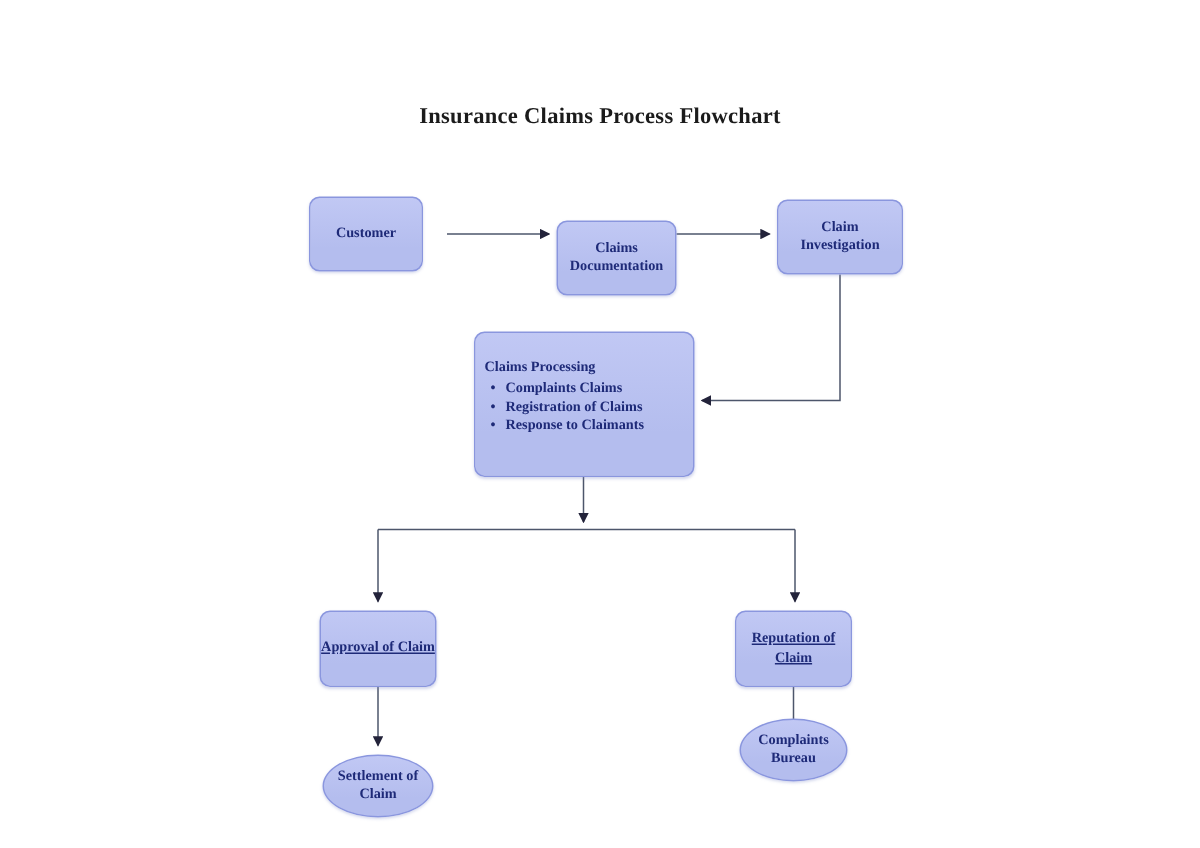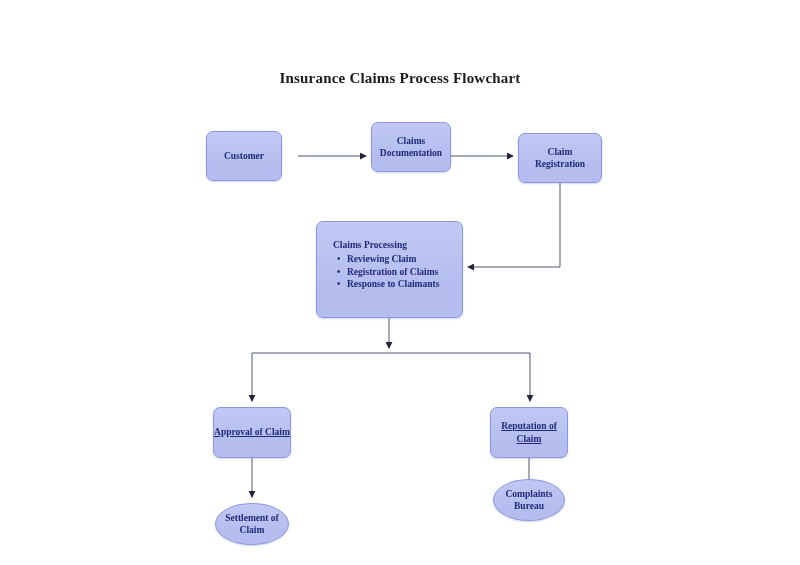--- a/index.html
+++ b/index.html
@@ -40,21 +40,21 @@
     box-shadow: 0 1px 2px rgba(130, 140, 200, 0.35);
   }
   .box { border-radius: 7px; }
   .ellipse { border-radius: 50%; }
   .label .ln { display: block; }
   .nowrap { white-space: nowrap; }
 
   .processing {
     display: block;
     text-align: left;
-    padding: 17px 4px 0 16px;
+    padding: 17px 4px 0 6px;
   }
   .proc-heading {
     font-size: 9.5px;
     margin-bottom: 2px;
   }
   .bullet-row {
     display: flex;
     align-items: baseline;
     line-height: 12.5px;
   }
@@ -100,39 +100,39 @@
     <path class="wire" d="M252,325 L252,373" marker-end="url(#arrowhead)"></path>
     <path class="wire" d="M530,325 L530,373" marker-end="url(#arrowhead)"></path>
     <path class="wire" d="M252,430 L252,469" marker-end="url(#arrowhead)"></path>
     <path class="wire" d="M529,430 L529,467" marker-end="url(#arrowhead)"></path>
   </svg>
 
   <div class="node box" style="left:206px; top:103px; width:76px; height:50px;text-align:right;">
     <div class="label">Customer</div>
   </div>
 
-  <div class="node box" style="left:371px; top:94px; width:80px; height:50px;">
+  <div class="node box" style="left:371px; top:119px; width:80px; height:50px;">
     <div class="label">
       <span class="ln">Claims</span>
       <span class="ln">Documentation</span>
     </div>
   </div>
 
   <div class="node box" style="left:518px; top:105px; width:84px; height:50px;">
     <div class="label">
       <span class="ln">Claim</span>
-      <span class="ln">Registration</span>
+      <span class="ln">Investigation</span>
     </div>
   </div>
 
   <div class="node box processing" style="left:316px; top:193px; width:147px; height:97px;">
     <div class="proc-heading">Claims Processing</div>
     <div class="bullet-row">
       <span class="bullet-glyph">•</span>
-      <span class="bullet-text">Reviewing Claim</span>
+      <span class="bullet-text">Complaints Claims</span>
     </div>
     <div class="bullet-row">
       <span class="bullet-glyph">•</span>
       <span class="bullet-text">Registration of Claims</span>
     </div>
     <div class="bullet-row">
       <span class="bullet-glyph">•</span>
       <span class="bullet-text">Response to Claimants</span>
     </div>
   </div>

